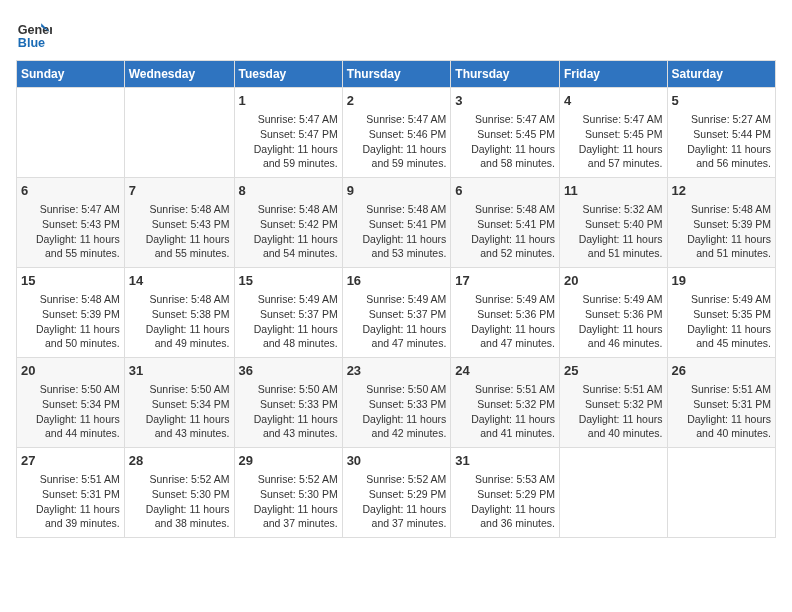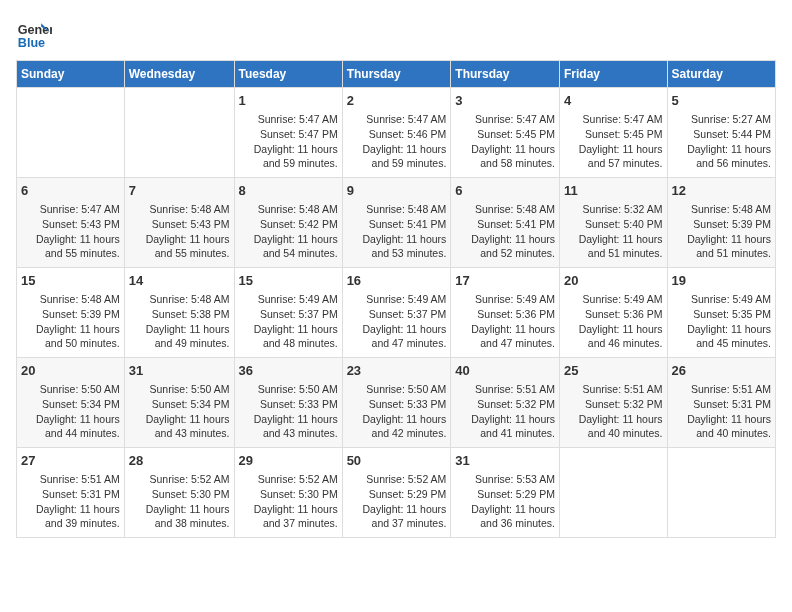--- a/index.html
+++ b/index.html
@@ -271,21 +271,21 @@
 and 43 minutes.</div>
         </td>
         <td>
           <span class="day-num">23</span>
           <div class="day-info">Sunrise: 5:50 AM
 Sunset: 5:33 PM
 Daylight: 11 hours
 and 42 minutes.</div>
         </td>
         <td>
-          <span class="day-num">40</span>
+          <span class="day-num">24</span>
           <div class="day-info">Sunrise: 5:51 AM
 Sunset: 5:32 PM
 Daylight: 11 hours
 and 41 minutes.</div>
         </td>
         <td>
           <span class="day-num">25</span>
           <div class="day-info">Sunrise: 5:51 AM
 Sunset: 5:32 PM
 Daylight: 11 hours
@@ -315,21 +315,21 @@
 and 38 minutes.</div>
         </td>
         <td>
           <span class="day-num">29</span>
           <div class="day-info">Sunrise: 5:52 AM
 Sunset: 5:30 PM
 Daylight: 11 hours
 and 37 minutes.</div>
         </td>
         <td>
-          <span class="day-num">50</span>
+          <span class="day-num">30</span>
           <div class="day-info">Sunrise: 5:52 AM
 Sunset: 5:29 PM
 Daylight: 11 hours
 and 37 minutes.</div>
         </td>
         <td>
           <span class="day-num">31</span>
           <div class="day-info">Sunrise: 5:53 AM
 Sunset: 5:29 PM
 Daylight: 11 hours

